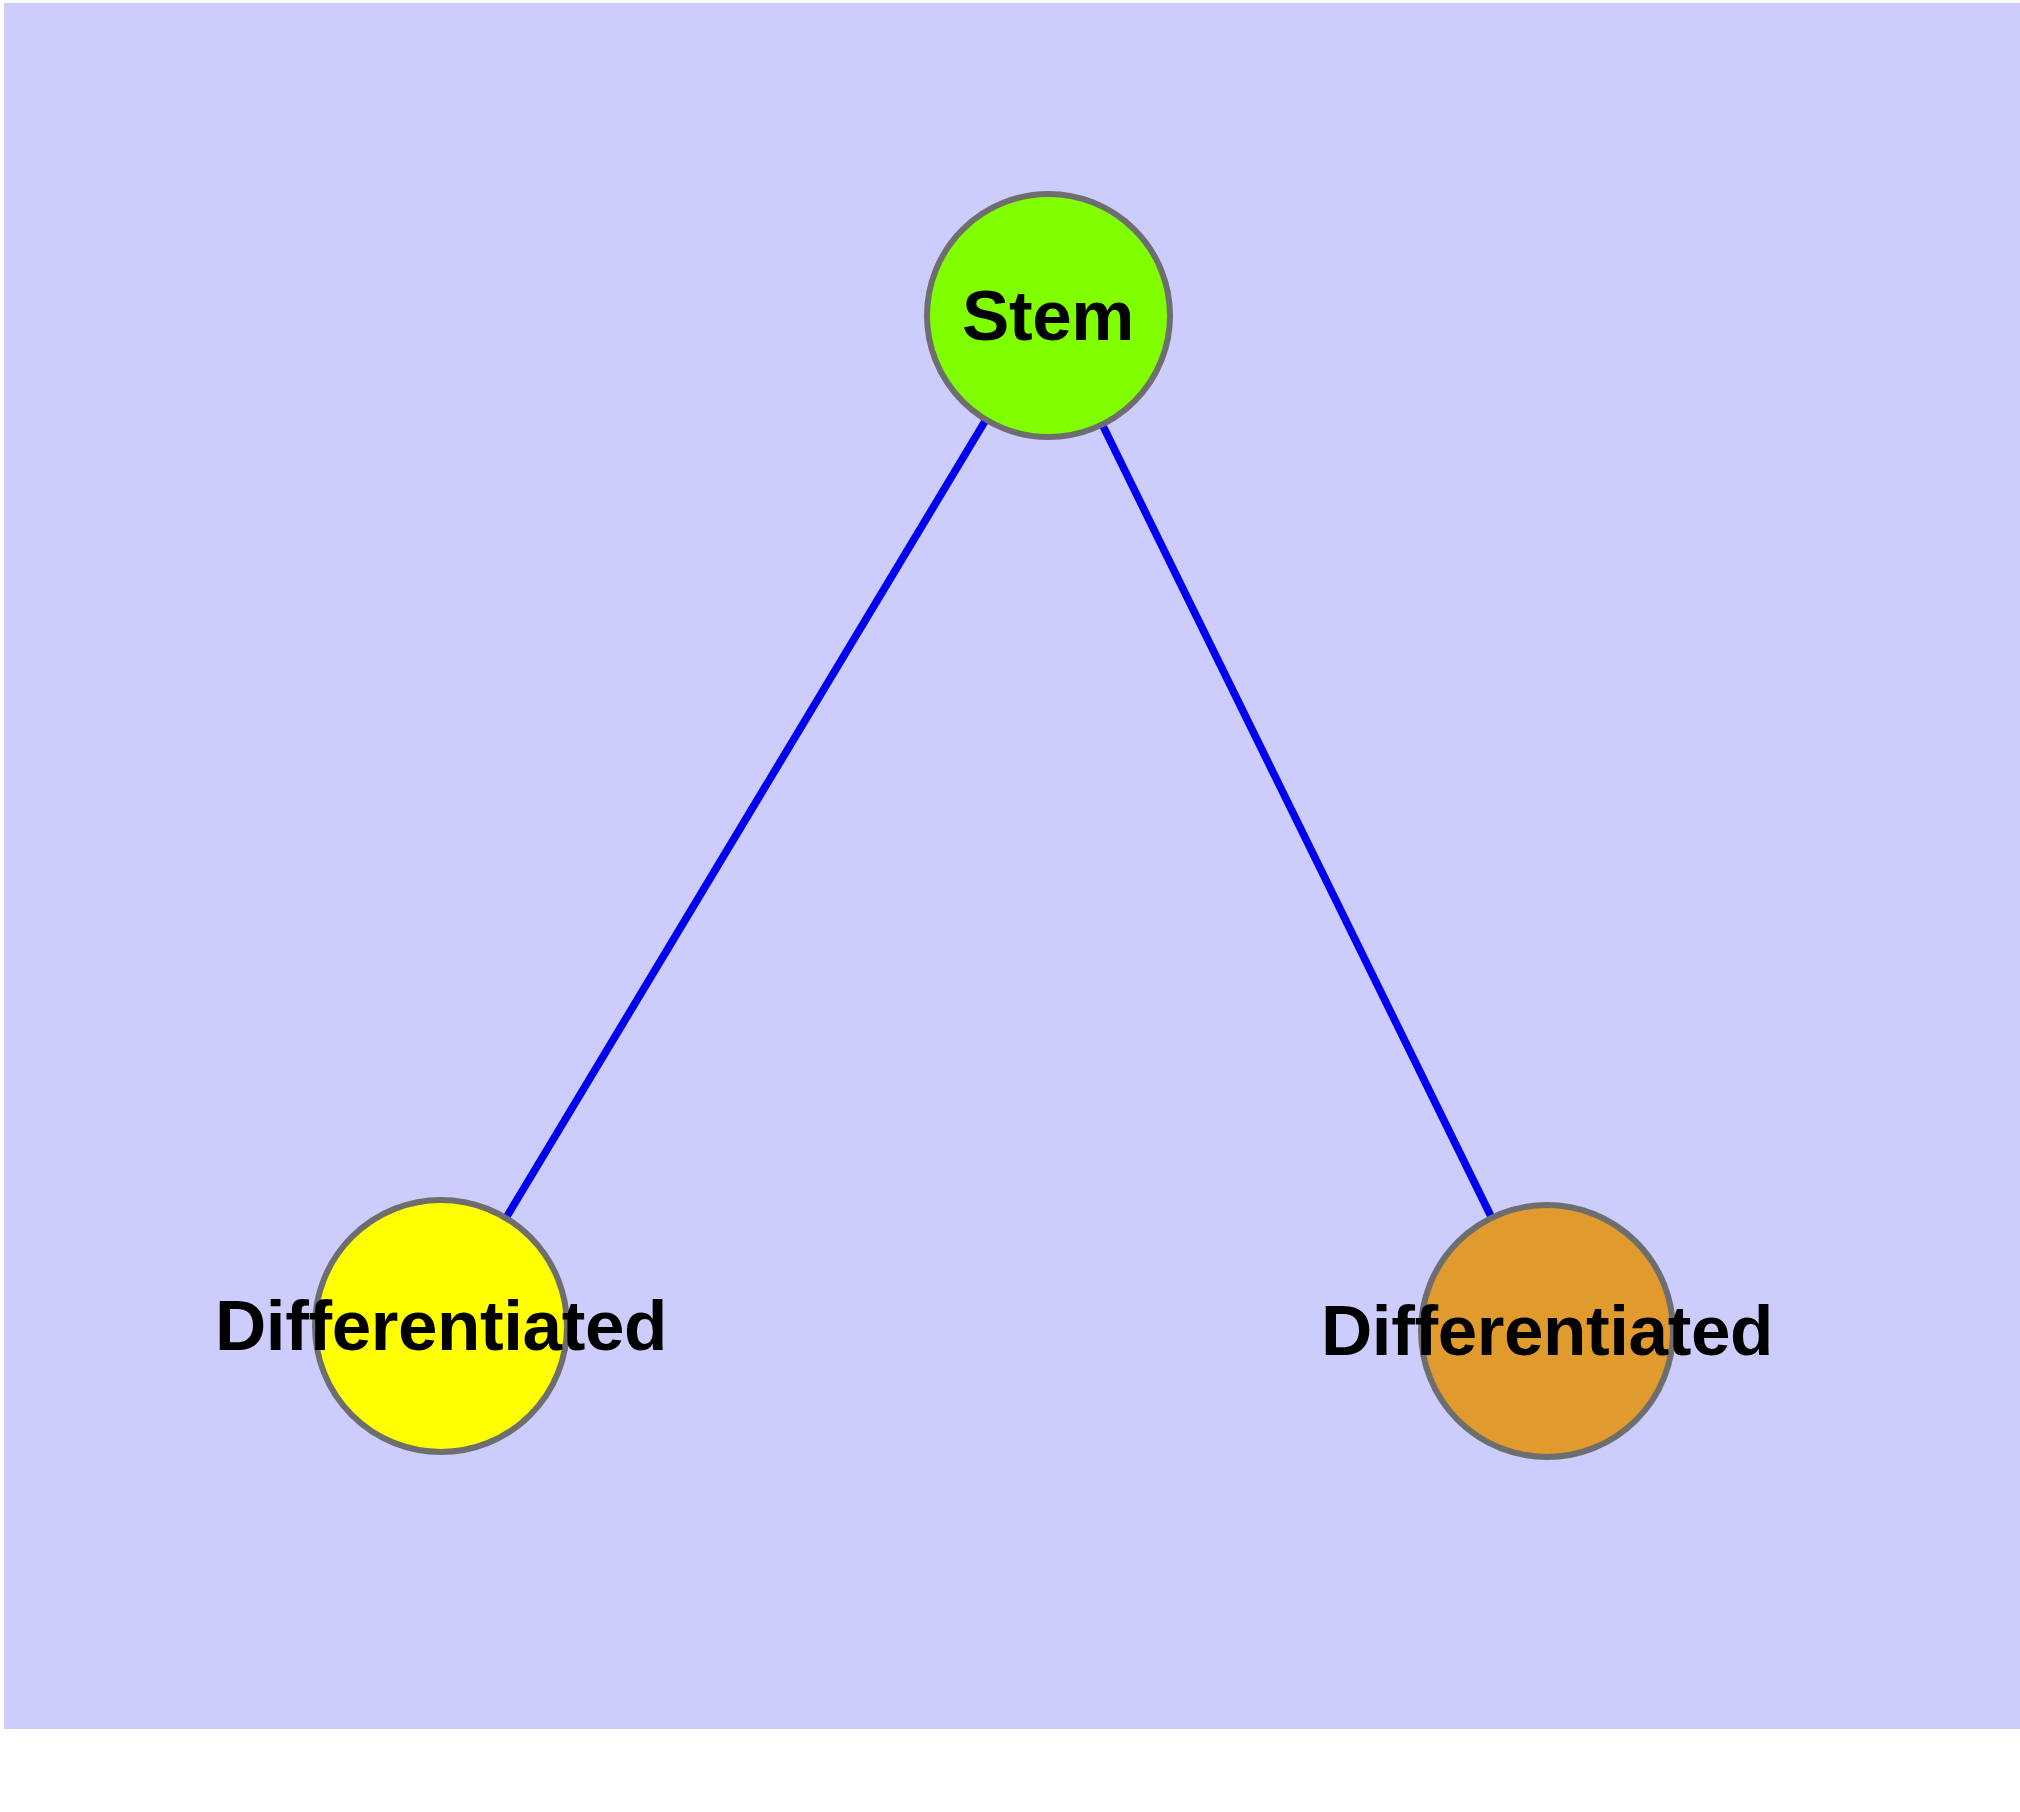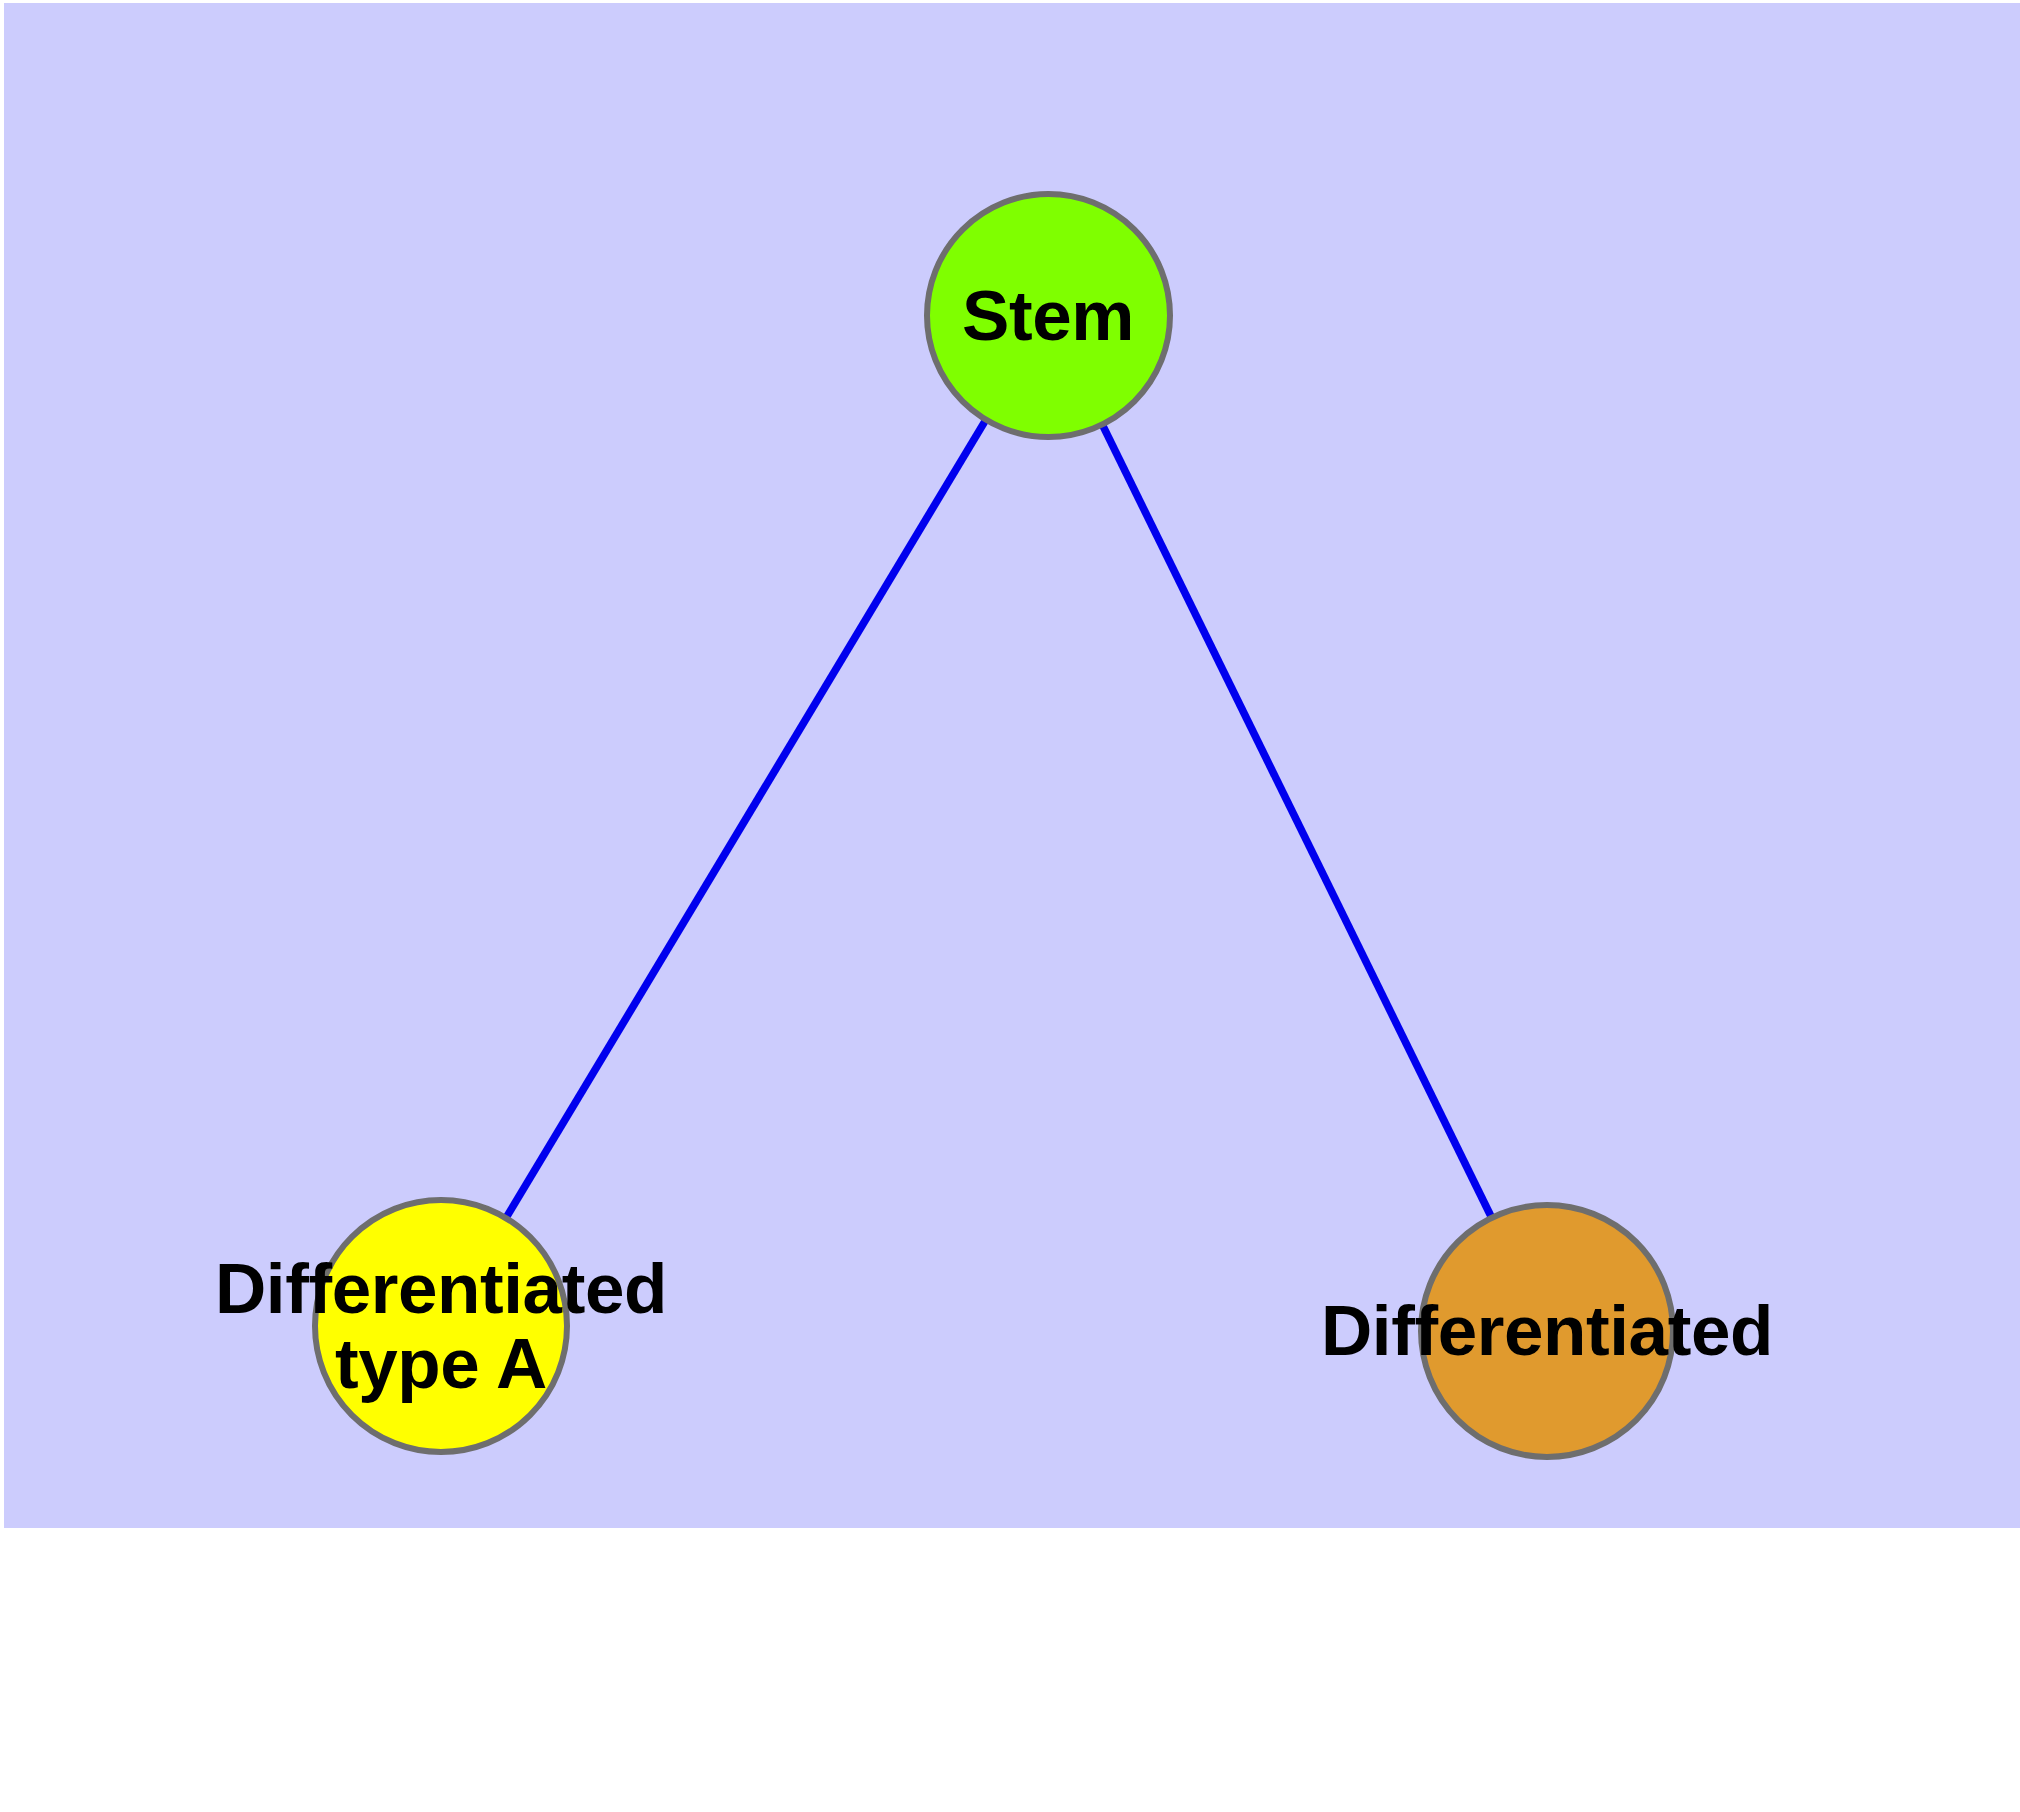--- a/index.html
+++ b/index.html
@@ -4,21 +4,21 @@
 <title>Cell Differentiation Graph</title>
 <style>
   html, body {
     margin: 0;
     padding: 0;
     background: #ffffff;
   }
   #canvas {
     position: relative;
     width: 2021px;
-    height: 1528px;
+    height: 1729px;
     background: #ffffff;
     overflow: hidden;
     font-family: "Liberation Sans", "DejaVu Sans", sans-serif;
   }
   #plot-area {
     position: absolute;
     left: 4.2px;
     top: 3.4px;
     width: 2016px;
     height: 1809px;
@@ -76,21 +76,20 @@
     <div class="node-circle" style="width: 249px; height: 249px; background: rgb(127, 255, 0); border-color: rgb(110, 110, 110); border-width: 6px;"></div>
     <div class="node-label" style="font-size: 71px; color: rgb(0, 0, 0);">
       <span class="line">Stem</span>
     </div>
   </div>
 
   <div class="node-group" id="node-diff-a" style="left: 441px; top: 1326px; width: 258px; height: 258px;">
     <div class="node-circle" style="width: 258px; height: 258px; background: rgb(255, 255, 0); border-color: rgb(110, 110, 110); border-width: 6px;"></div>
     <div class="node-label" style="font-size: 71px; color: rgb(0, 0, 0);">
       <span class="line">Differentiated</span>
-      <span class="line">type A</span>
     </div>
   </div>
 
   <div class="node-group" id="node-diff-b" style="left: 1547px; top: 1331px; width: 258px; height: 258px;">
     <div class="node-circle" style="width: 258px; height: 258px; background: rgb(224, 154, 46); border-color: rgb(110, 110, 110); border-width: 6px;"></div>
     <div class="node-label" style="font-size: 71px; color: rgb(0, 0, 0);">
       <span class="line">Differentiated</span>
     </div>
   </div>
 </div>

